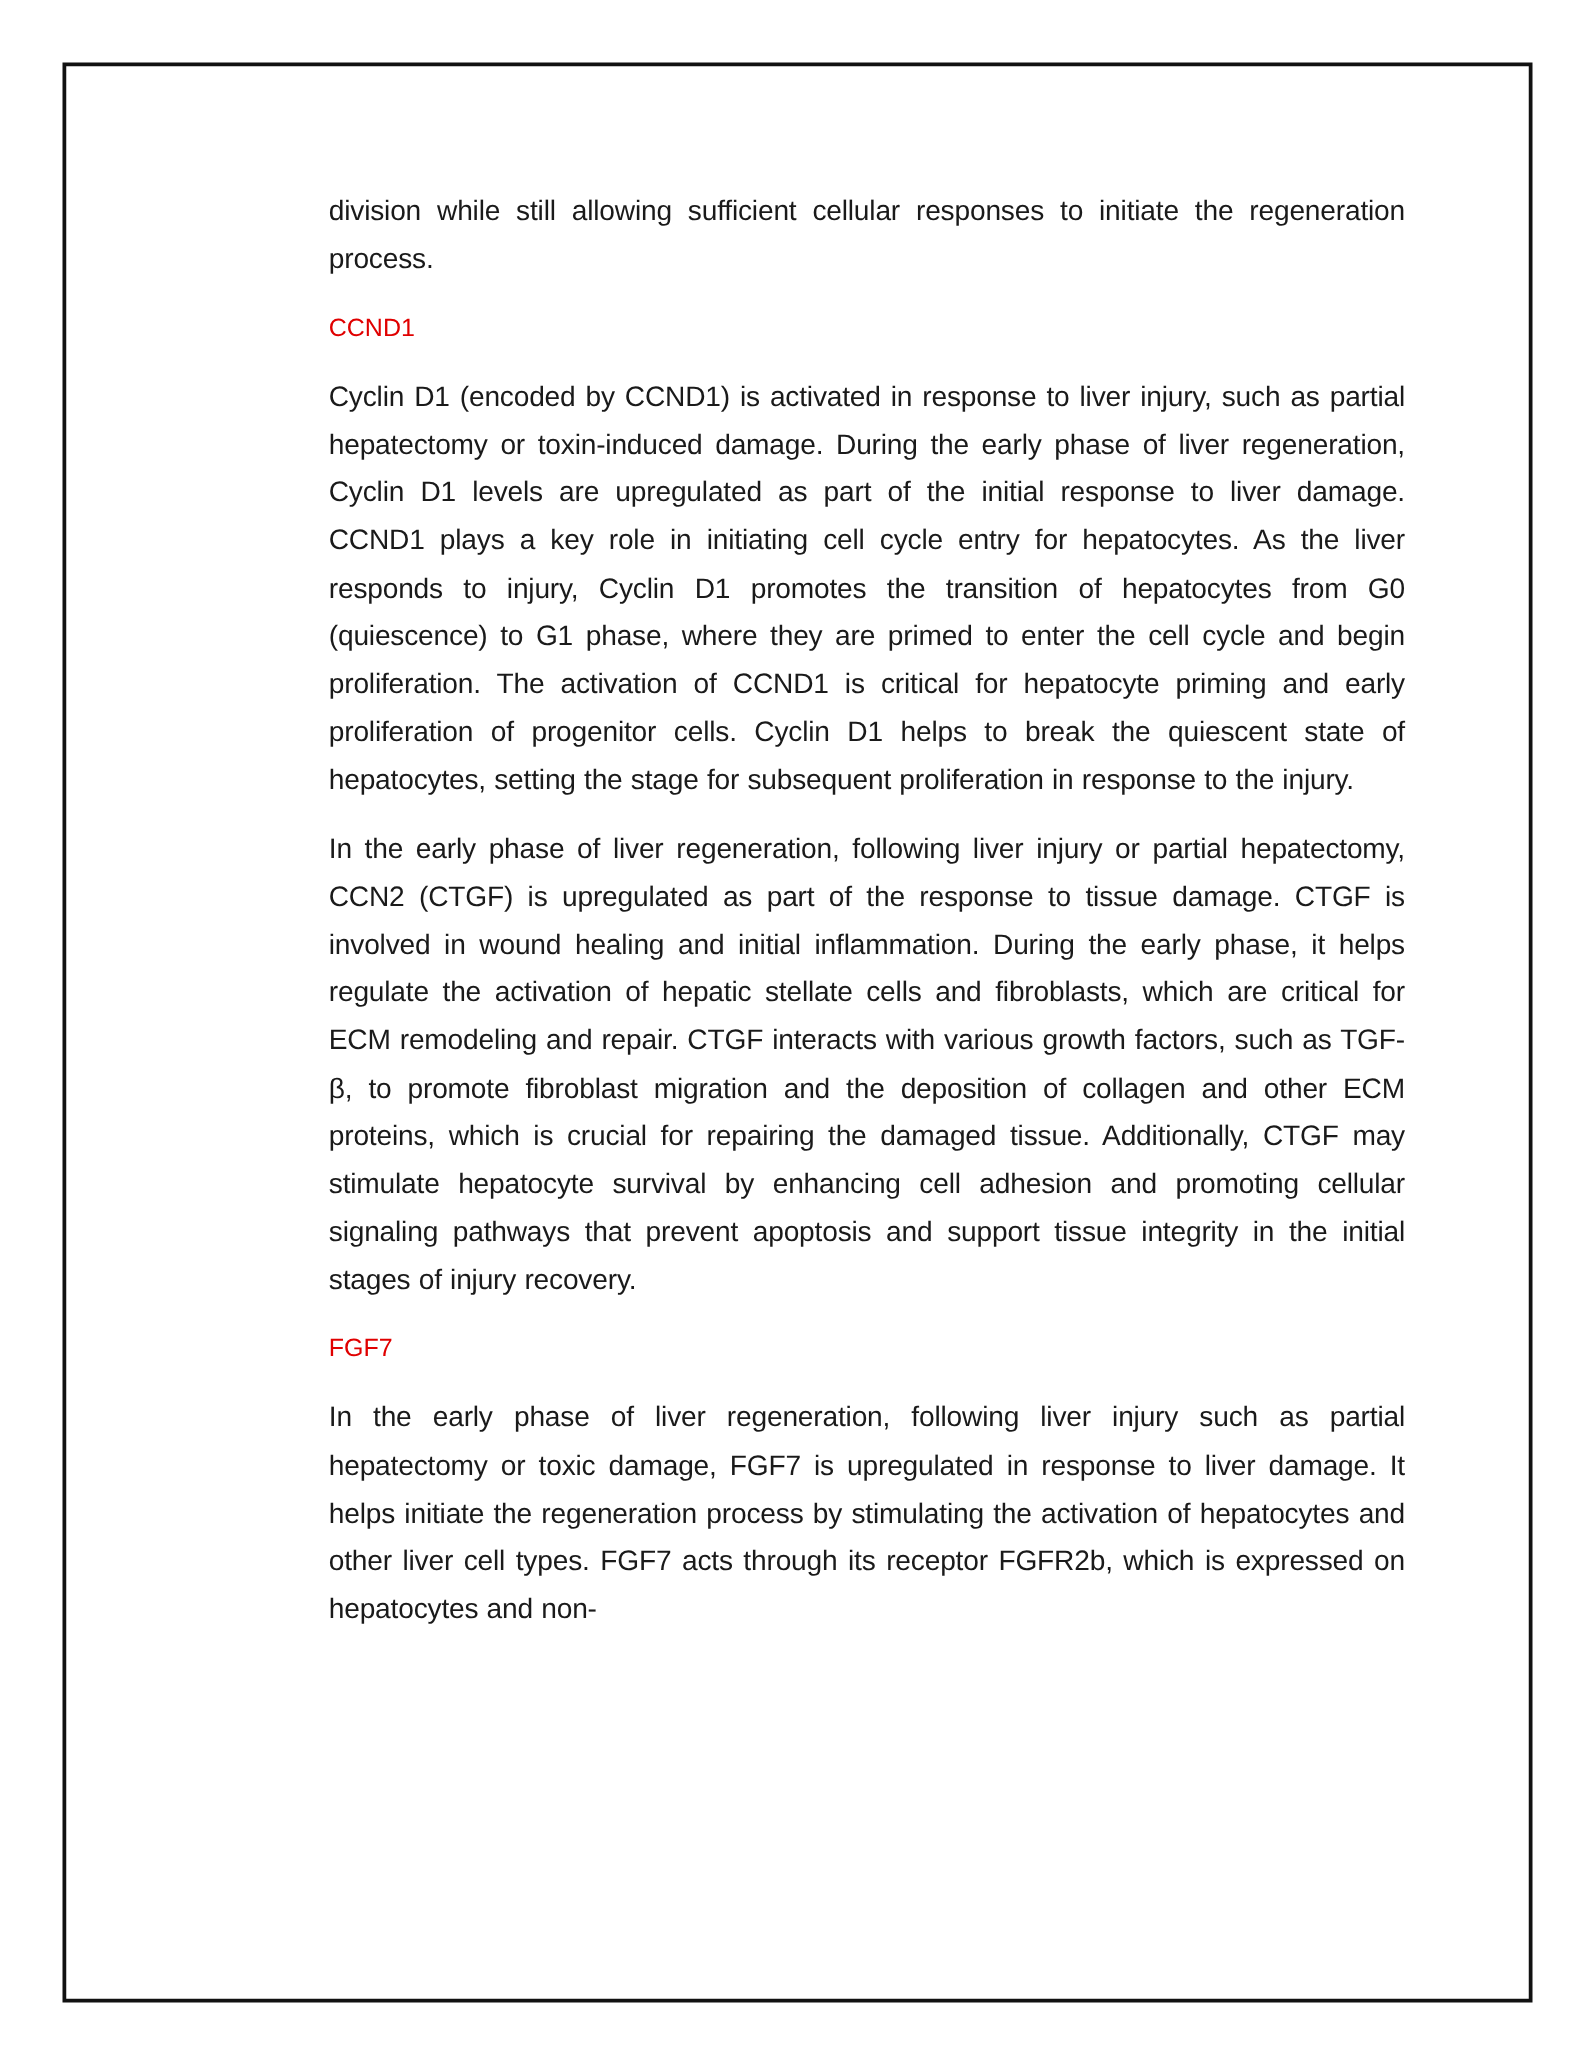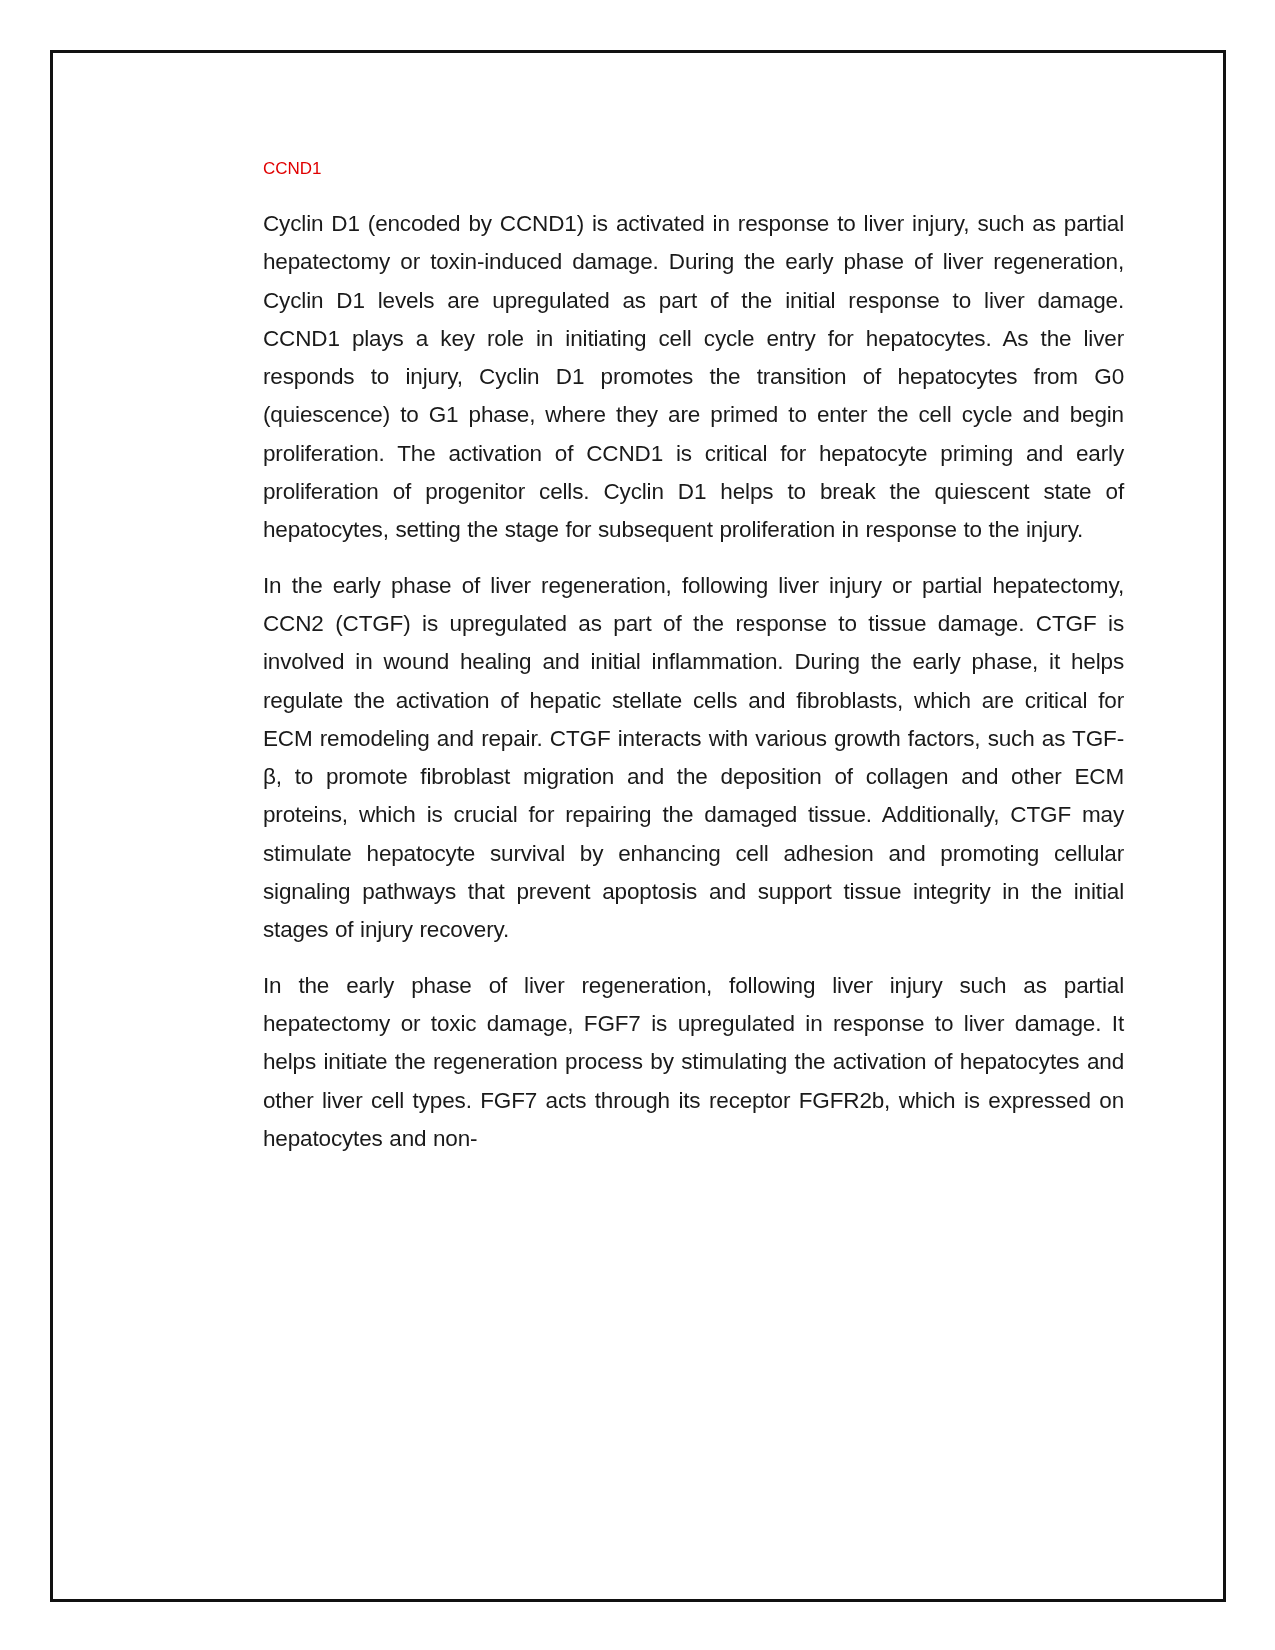--- a/index.html
+++ b/index.html
@@ -34,31 +34,33 @@
   }
   .para {
     margin: 0 0 17px 0;
     text-align: justify;
     letter-spacing: -0.15px;
     word-spacing: 0.5px;
   }
   .heading {
     margin: 0 0 17px 0;
     color: #e00000;
-    font-size: 17px;
+    font-size: 20px;
     line-height: 38px;
     font-weight: normal;
   }
 </style>
 </head>
 <body>
 
 <div class="page-frame"></div>
 
 <div class="content">
+  <p class="para">division while still allowing sufficient cellular responses to initiate the regeneration process.</p>
 
   <h2 class="heading">CCND1</h2>
   <p class="para">Cyclin D1 (encoded by CCND1) is activated in response to liver injury, such as partial hepatectomy or toxin-induced damage. During the early phase of liver regeneration, Cyclin D1 levels are upregulated as part of the initial response to liver damage. CCND1 plays a key role in initiating cell cycle entry for hepatocytes. As the liver responds to injury, Cyclin D1 promotes the transition of hepatocytes from G0 (quiescence) to G1 phase, where they are primed to enter the cell cycle and begin proliferation. The activation of CCND1 is critical for hepatocyte priming and early proliferation of progenitor cells. Cyclin D1 helps to break the quiescent state of hepatocytes, setting the stage for subsequent proliferation in response to the injury.</p>
 
   <p class="para">In the early phase of liver regeneration, following liver injury or partial hepatectomy, CCN2 (CTGF) is upregulated as part of the response to tissue damage. CTGF is involved in wound healing and initial inflammation. During the early phase, it helps regulate the activation of hepatic stellate cells and fibroblasts, which are critical for ECM remodeling and repair. CTGF interacts with various growth factors, such as TGF-β, to promote fibroblast migration and the deposition of collagen and other ECM proteins, which is crucial for repairing the damaged tissue. Additionally, CTGF may stimulate hepatocyte survival by enhancing cell adhesion and promoting cellular signaling pathways that prevent apoptosis and support tissue integrity in the initial stages of injury recovery.</p>
 
+  <h2 class="heading">FGF7</h2>
   <p class="para">In the early phase of liver regeneration, following liver injury such as partial hepatectomy or toxic damage, FGF7 is upregulated in response to liver damage. It helps initiate the regeneration process by stimulating the activation of hepatocytes and other liver cell types. FGF7 acts through its receptor FGFR2b, which is expressed on hepatocytes and non-</p>
 </div>
 
 </body></html>

